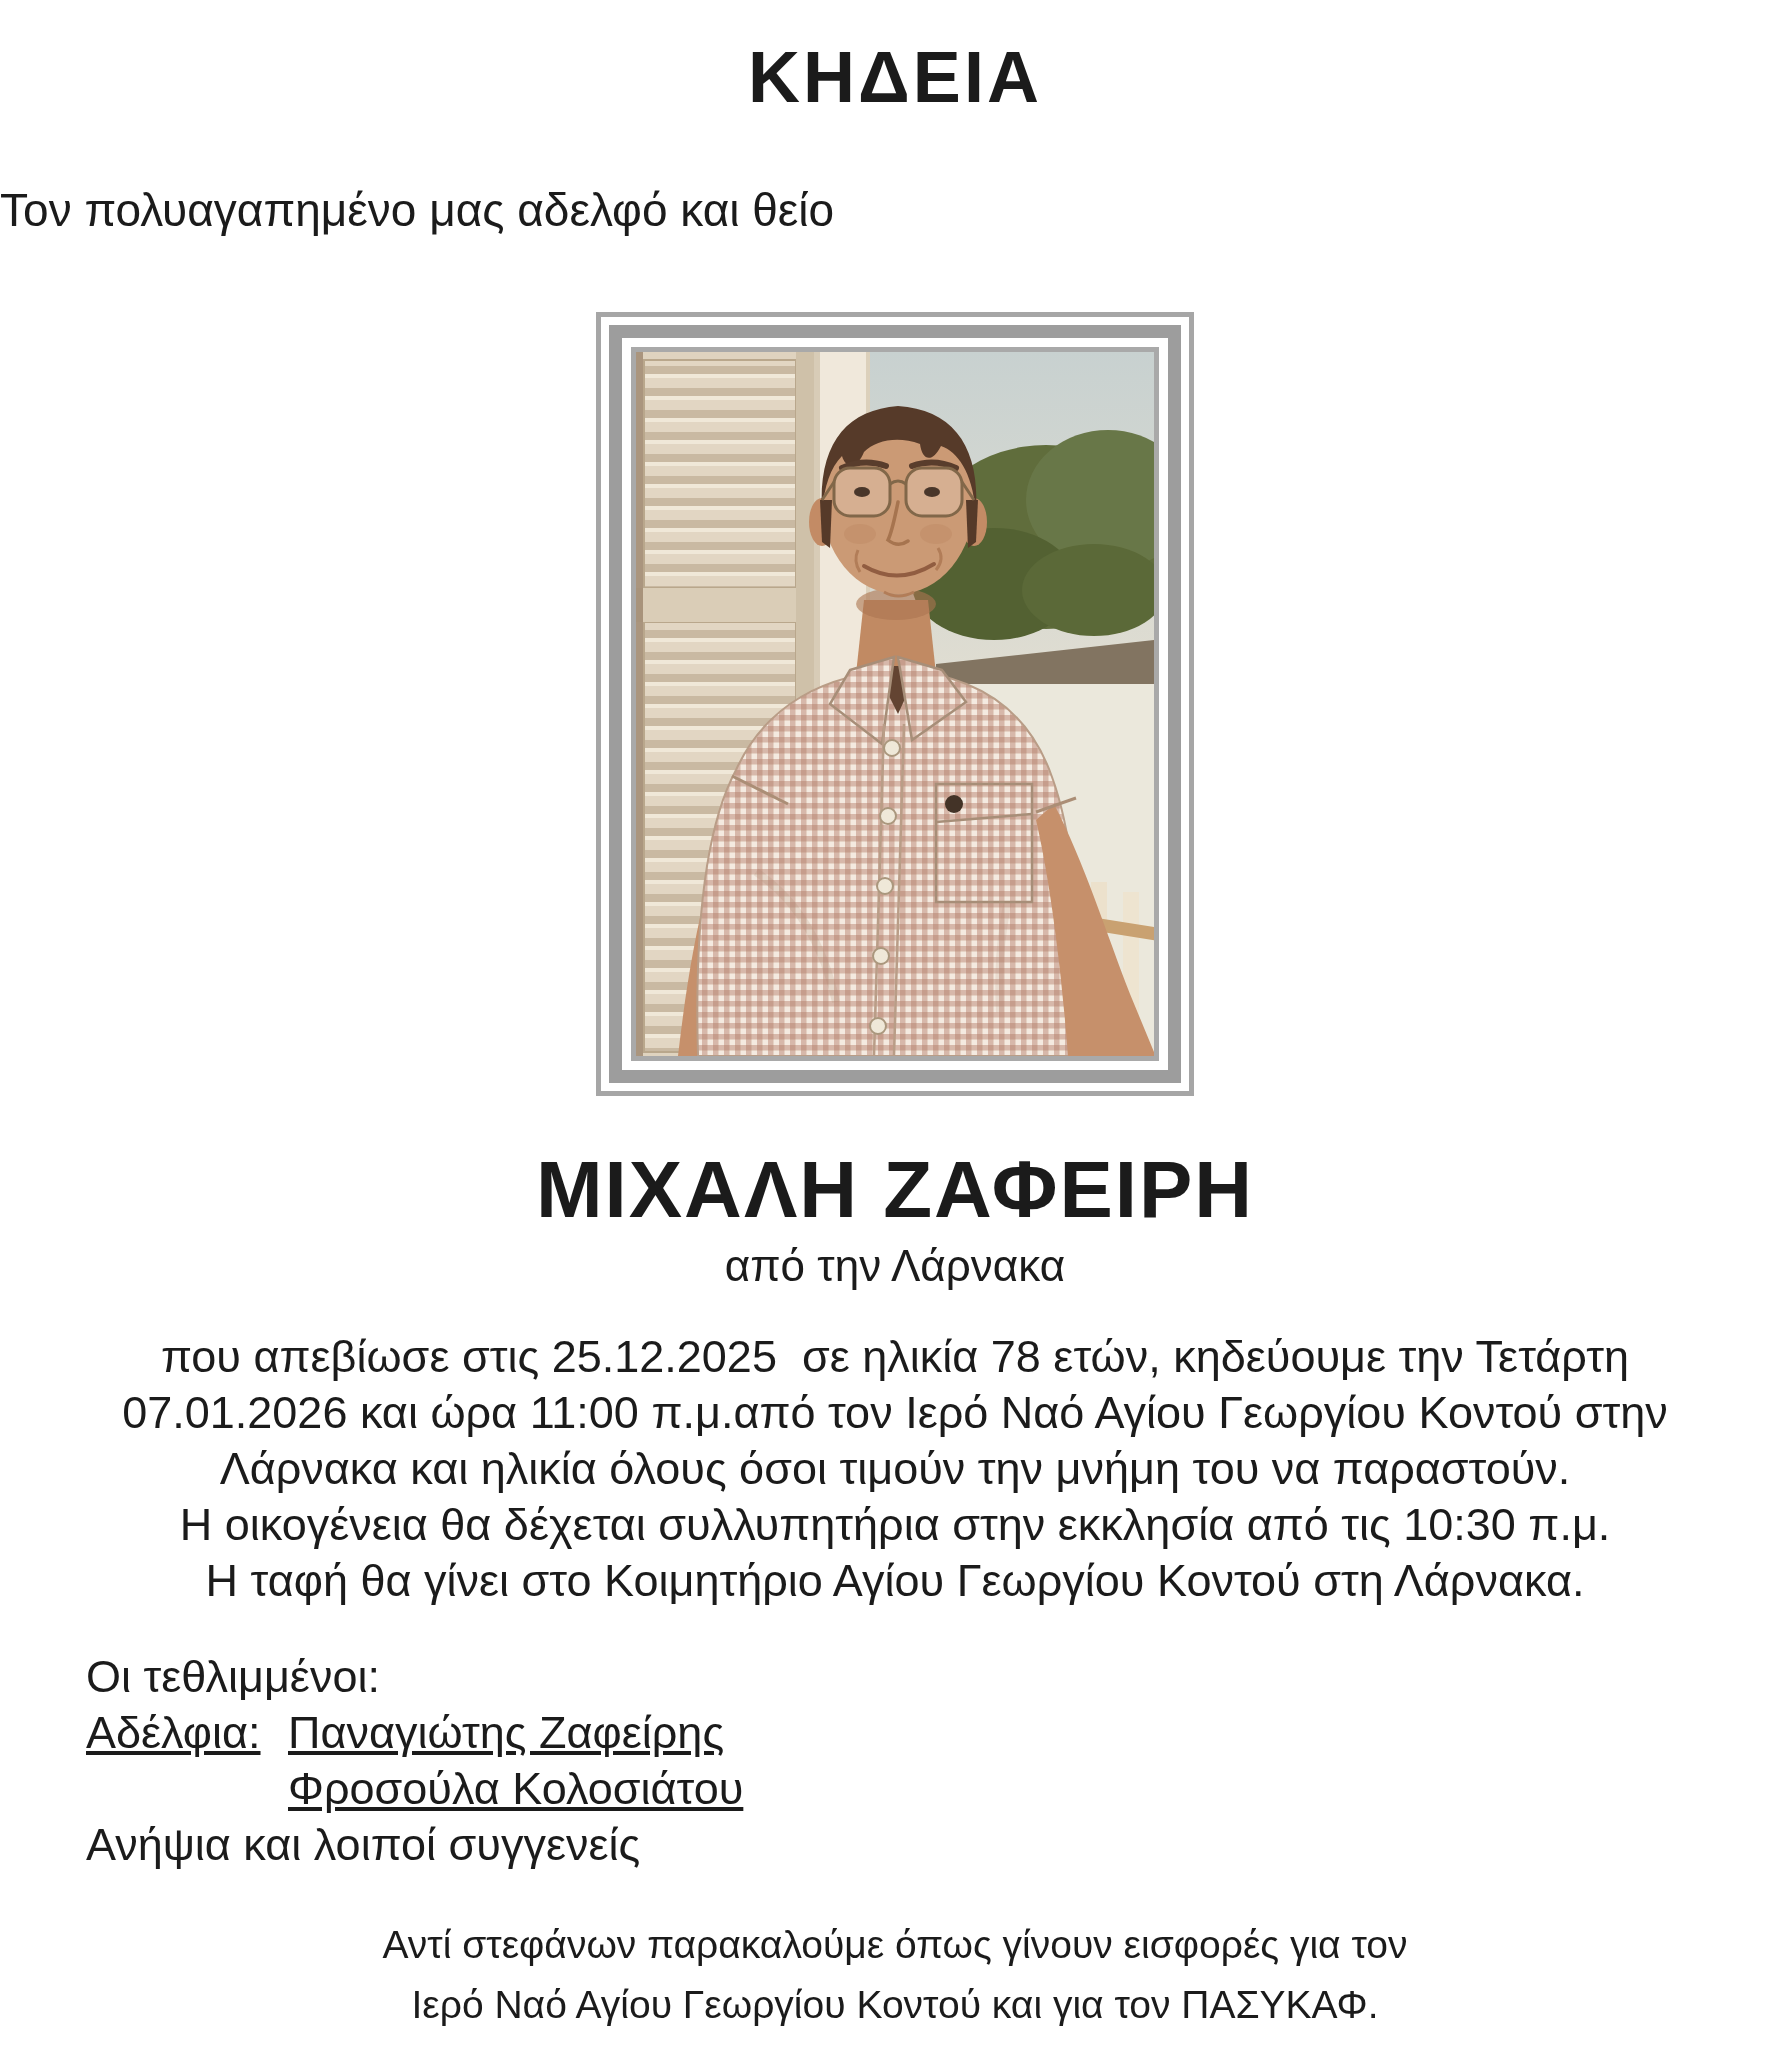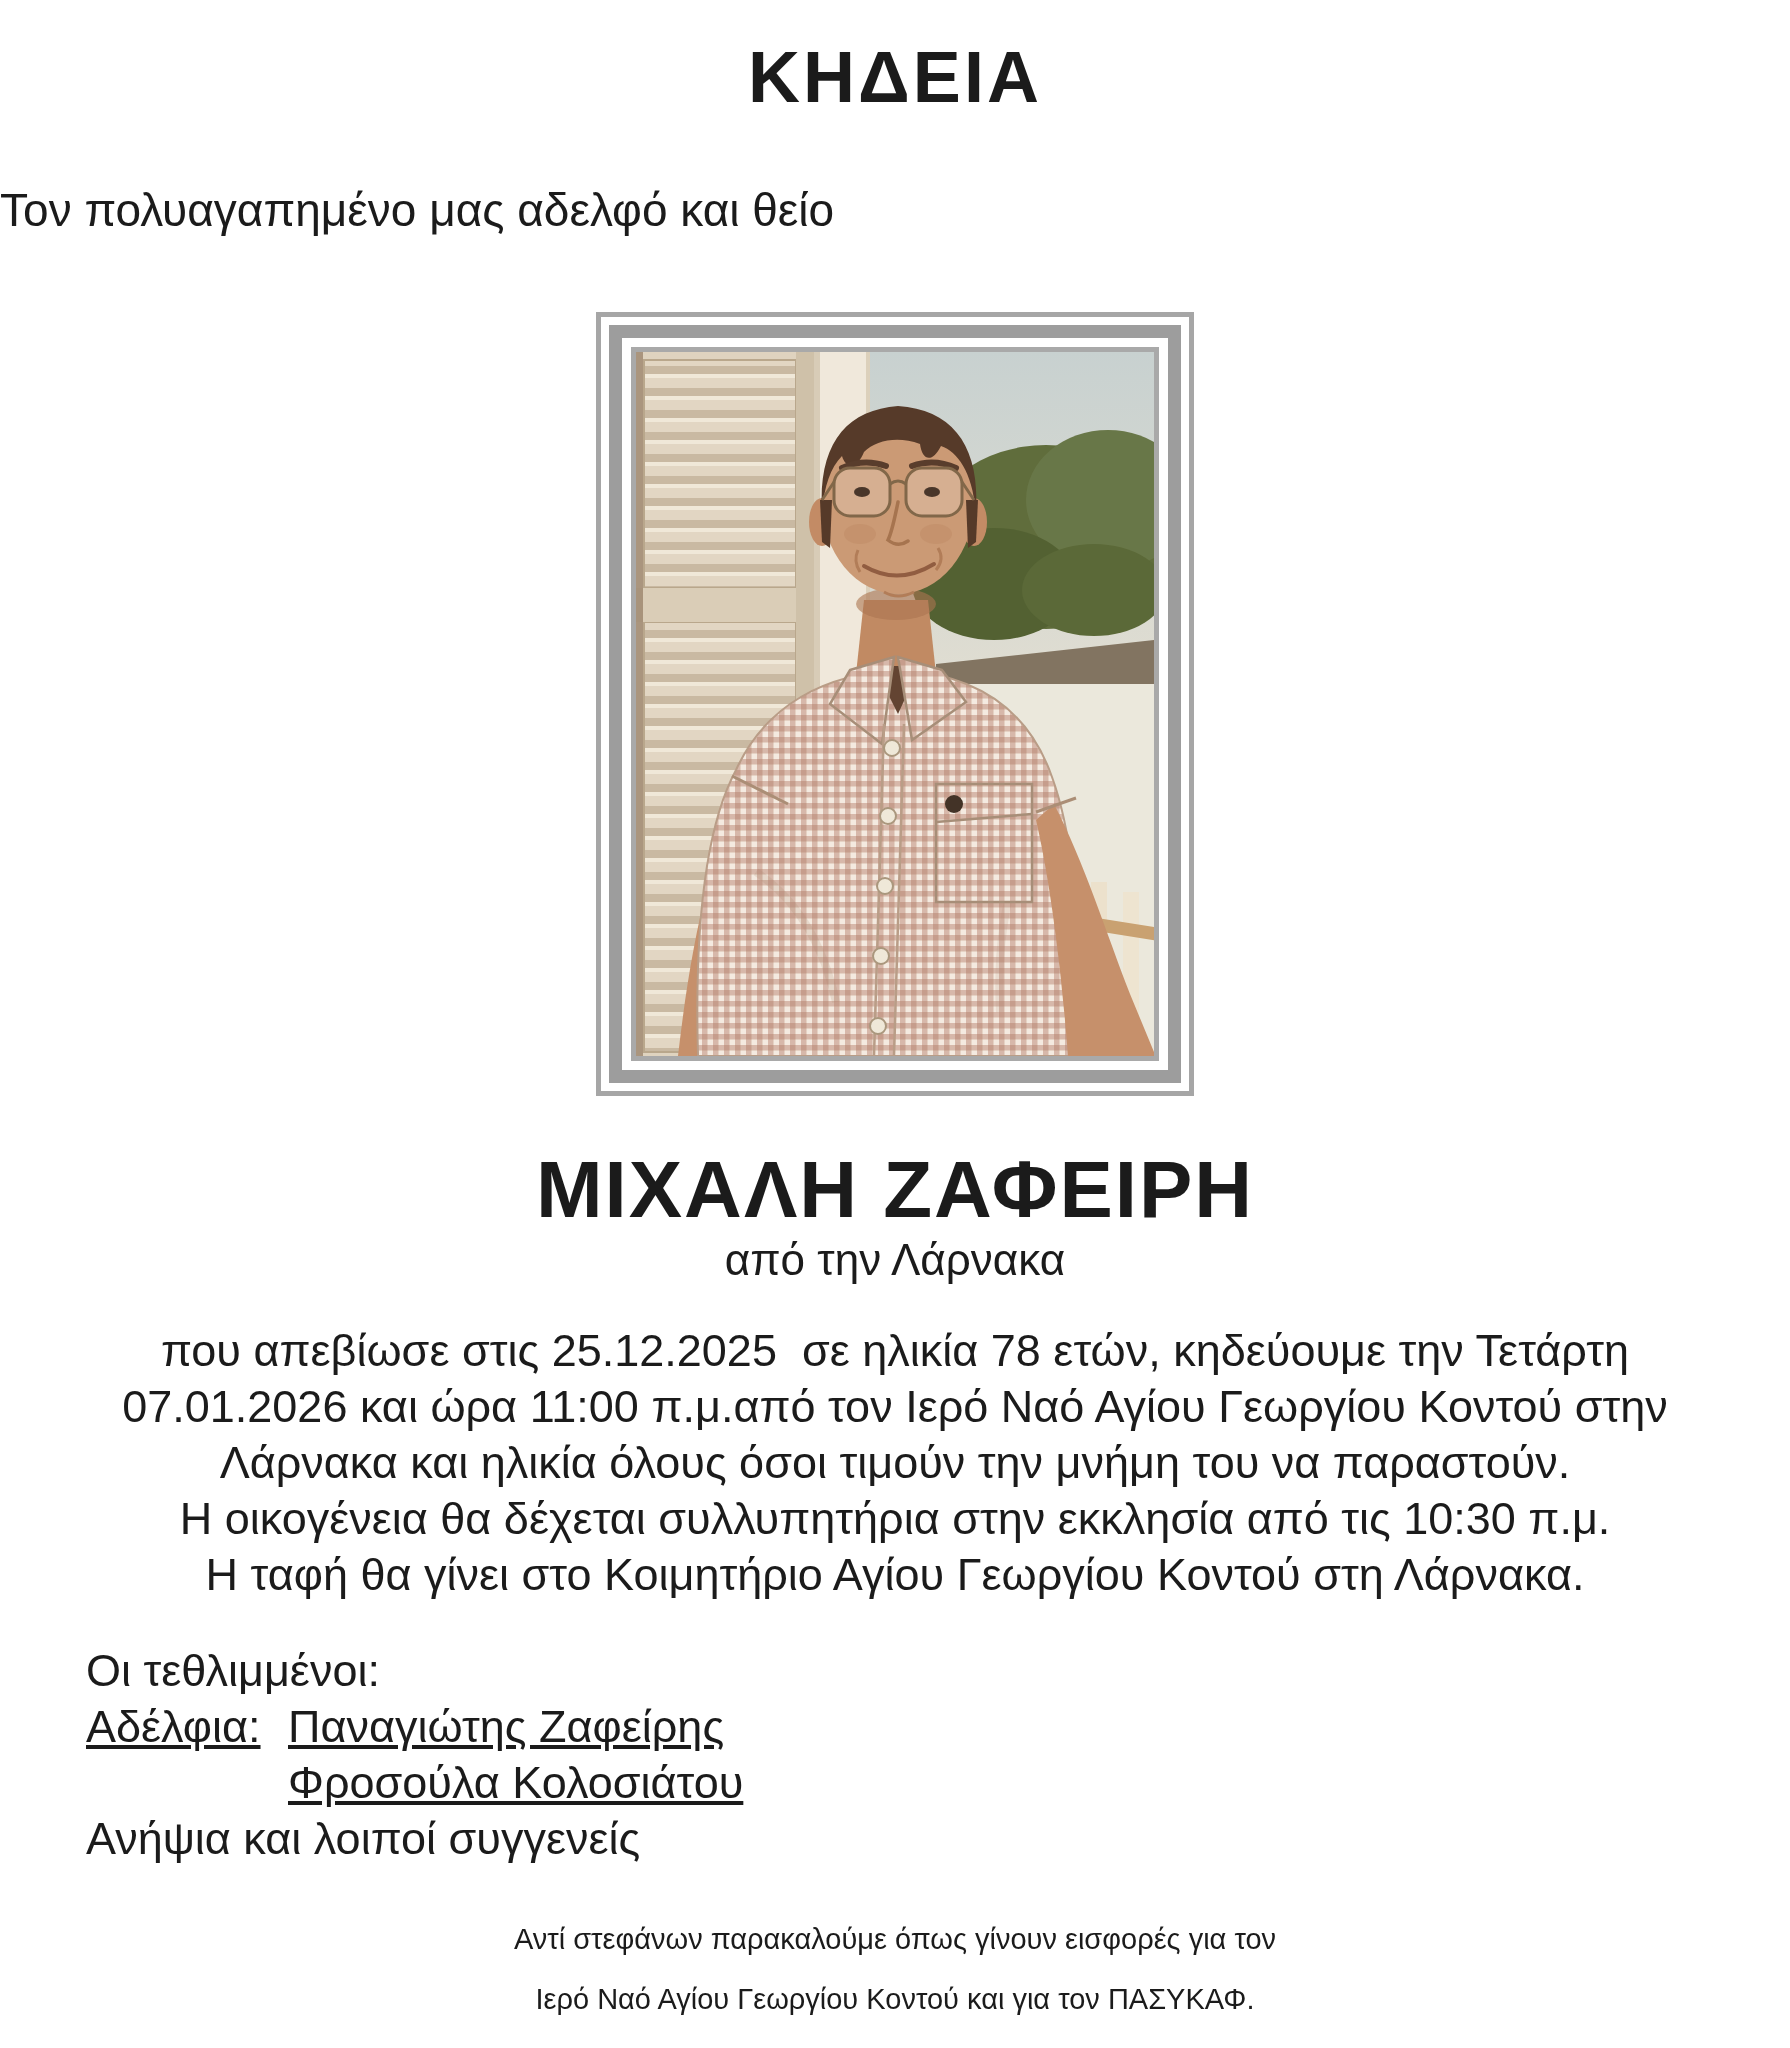--- a/index.html
+++ b/index.html
@@ -15,27 +15,27 @@
   }
   .subtitle{margin-top:64px;text-align:left;font-size:46px;line-height:1.2;}
   .photo-wrap{margin-top:74px;display:flex;justify-content:center;}
   .frame-outer{border:5px solid #a6a6a6;padding:8px;background:#ffffff;}
   .frame-mid{border:13px solid #9d9d9d;padding:9px;background:#ffffff;}
   .frame-inner{border:5px solid #a9a9a9;background:#ffffff;font-size:0;}
   .deceased-name{
     margin-top:50px;text-align:center;font-size:80px;font-weight:700;
     letter-spacing:2px;line-height:1.1;
   }
-  .origin{text-align:center;font-size:44px;line-height:1.2;}
+  .origin{margin-top:6px;text-align:center;font-size:44px;line-height:1.2;}
   .announce{margin-top:36px;text-align:center;font-size:45px;line-height:56px;}
   .announce div{white-space:pre-wrap;}
   .mourners{margin-top:40px;margin-left:86px;font-size:45px;line-height:56px;}
   .sibling-row{display:flex;text-decoration:underline;}
   .sibling-label{width:202px;flex:0 0 auto;}
-  .donations{margin-top:42px;text-align:center;font-size:29px;line-height:60px;}
+  .donations{margin-top:42px;text-align:center;font-size:39px;line-height:60px;}
 </style>
 </head>
 <body>
 
 <div class="page">
 
   <div class="title">ΚΗΔΕΙΑ</div>
 
   <div class="subtitle">Τον πολυαγαπημένο μας αδελφό και θείο</div>
 

